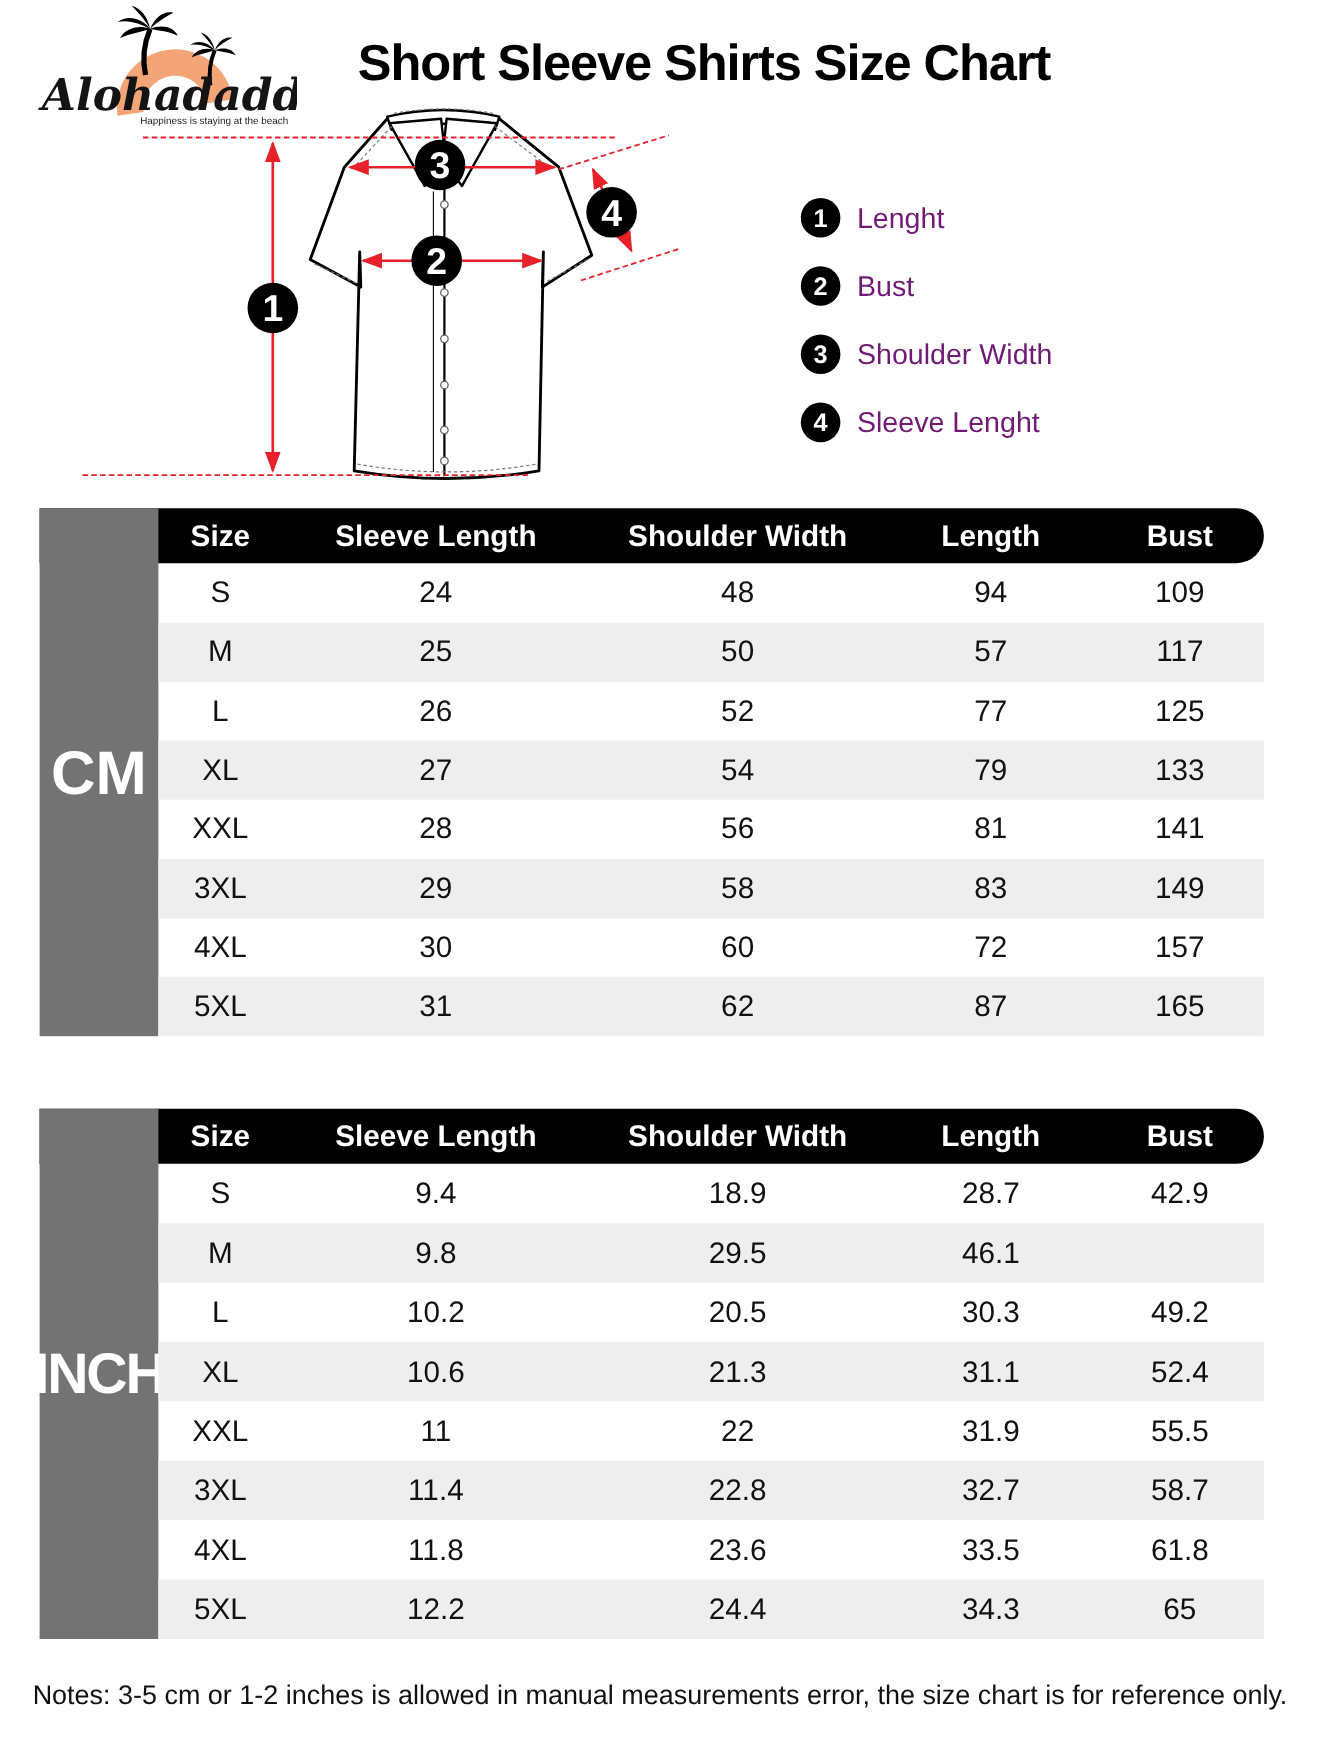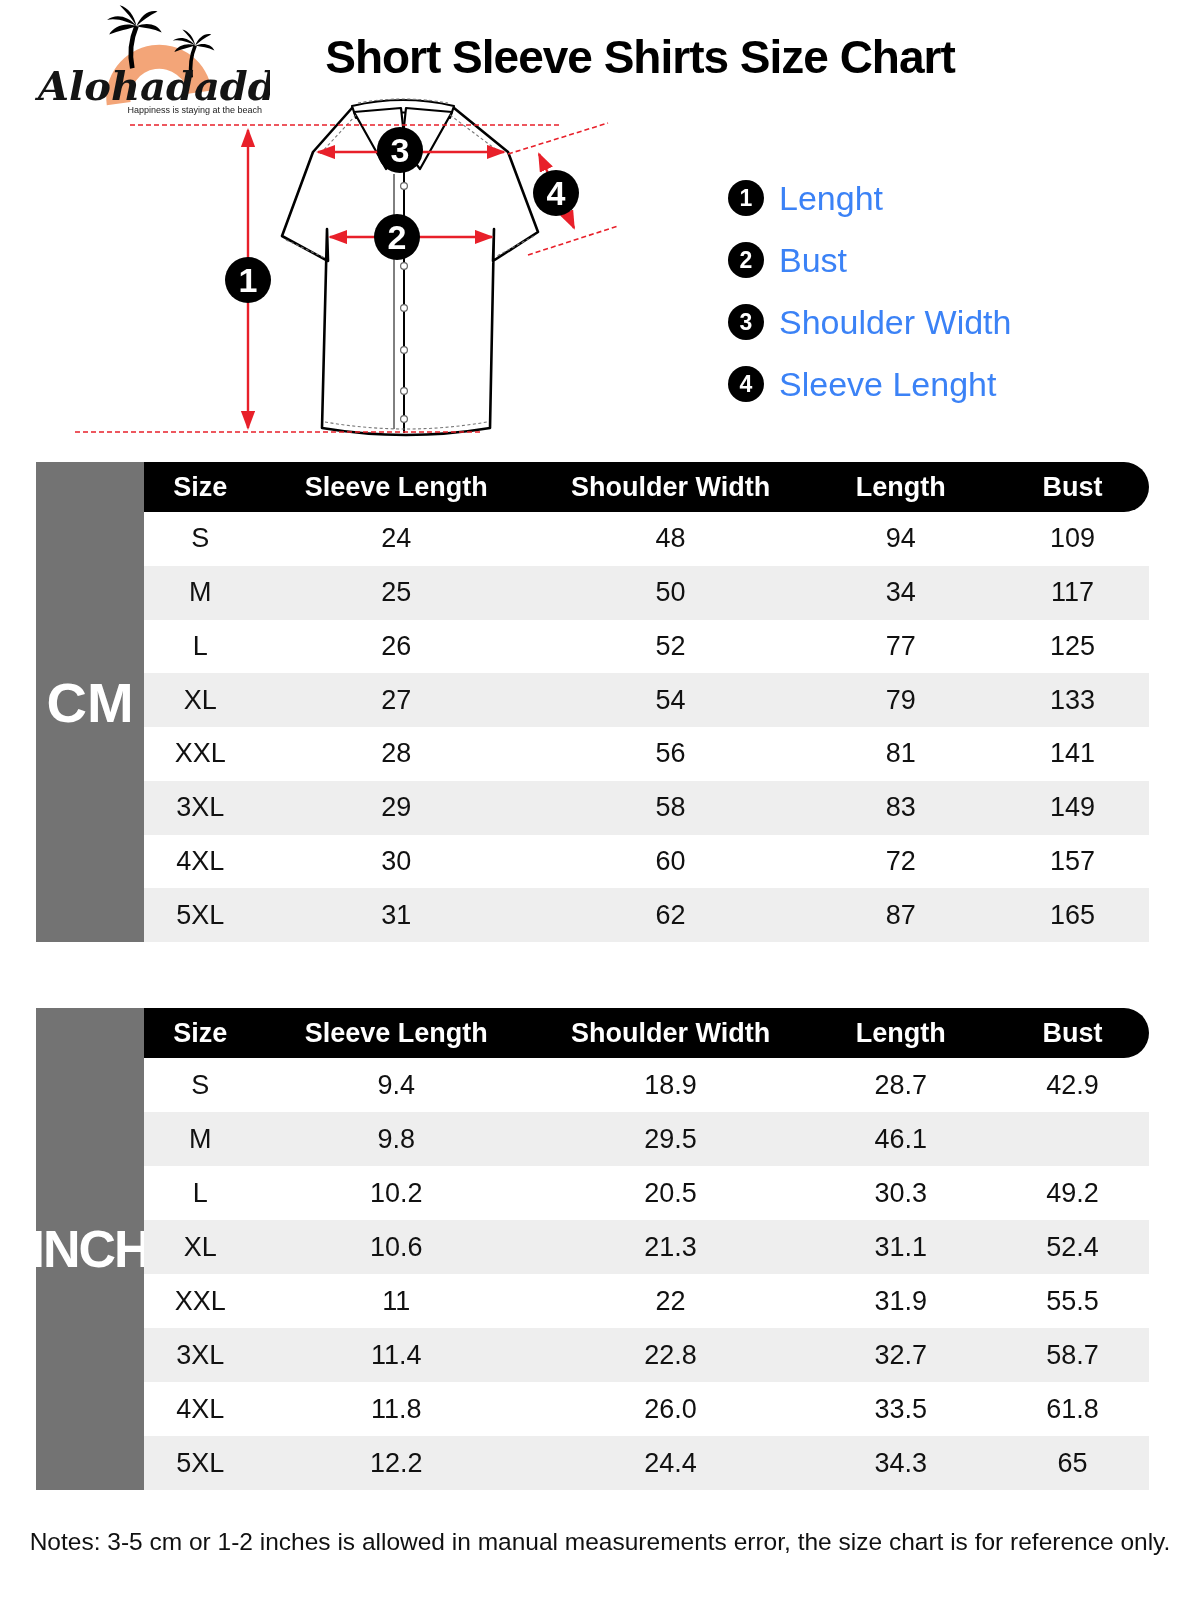--- a/index.html
+++ b/index.html
@@ -11,21 +11,21 @@
   .title{position:absolute;left:240px;top:30px;width:800px;text-align:center;
          font-size:46px;font-weight:bold;color:#000;letter-spacing:-1px;}
 
   
   .diagram{position:absolute;left:60px;top:88px;width:760px;height:372px;}
   .legend{position:absolute;left:728px;top:180px;display:flex;flex-direction:column;gap:26px;}
   .legend-item{display:flex;align-items:center;height:36px;}
   .legend-badge{width:36px;height:36px;border-radius:50%;background:#000;color:#fff;
                 display:flex;align-items:center;justify-content:center;
                 font-size:23px;font-weight:bold;flex:0 0 36px;}
-  .legend-label{margin-left:15px;font-size:34px;color:#3b82f6;}
+  .legend-label{margin-left:15px;font-size:26px;color:#701a75;}
 
   
   .sizetable{position:absolute;left:36px;width:1113px;}
   .sizetable.cm{top:462px;height:480px;}
   .sizetable.inch{top:1008px;height:482px;}
   .unit-band{position:absolute;left:0;top:0;width:108px;height:100%;background:#737373;
              display:flex;align-items:center;justify-content:center;color:#fff;font-weight:bold;}
   .cm .unit-band{font-size:56px;}
   .inch .unit-band{font-size:52px;letter-spacing:-2px;}
   .thead-bar{position:absolute;left:0;top:0;width:100%;height:50px;background:#000;
@@ -182,21 +182,21 @@
           <div class="tcell">S</div>
           <div class="tcell">24</div>
           <div class="tcell">48</div>
           <div class="tcell">94</div>
           <div class="tcell">109</div>
         </div>
         <div class="trow cols alt">
           <div class="tcell">M</div>
           <div class="tcell">25</div>
           <div class="tcell">50</div>
-          <div class="tcell">34</div>
+          <div class="tcell">57</div>
           <div class="tcell">117</div>
         </div>
         <div class="trow cols">
           <div class="tcell">L</div>
           <div class="tcell">26</div>
           <div class="tcell">52</div>
           <div class="tcell">77</div>
           <div class="tcell">125</div>
         </div>
         <div class="trow cols alt">
@@ -285,21 +285,21 @@
         <div class="trow cols alt">
           <div class="tcell">3XL</div>
           <div class="tcell">11.4</div>
           <div class="tcell">22.8</div>
           <div class="tcell">32.7</div>
           <div class="tcell">58.7</div>
         </div>
         <div class="trow cols">
           <div class="tcell">4XL</div>
           <div class="tcell">11.8</div>
-          <div class="tcell">26.0</div>
+          <div class="tcell">23.6</div>
           <div class="tcell">33.5</div>
           <div class="tcell">61.8</div>
         </div>
         <div class="trow cols alt">
           <div class="tcell">5XL</div>
           <div class="tcell">12.2</div>
           <div class="tcell">24.4</div>
           <div class="tcell">34.3</div>
           <div class="tcell">65</div>
         </div>

